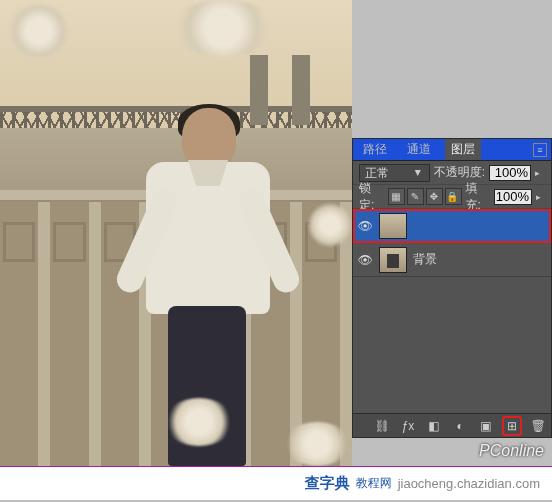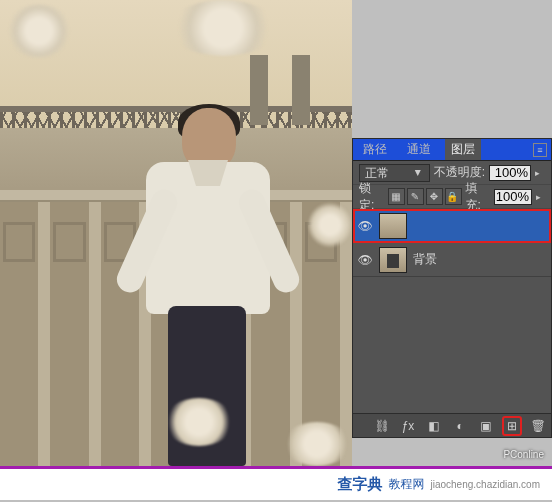--- a/index.html
+++ b/index.html
@@ -48,24 +48,24 @@
 .layer{display:flex;align-items:center;height:34px;padding:0 4px;border-bottom:1px solid #404040;gap:6px}
 .layer.sel-layer{background:#2b5fb3;color:#fff;outline:2px solid #e02020;outline-offset:-2px}
 .eye{width:16px;height:16px;display:flex;align-items:center;justify-content:center;color:#ddd}
 .thumb{width:28px;height:26px;background:linear-gradient(#cbbfa6,#a2947a);border:1px solid #222}
 .layer.bg .thumb{position:relative}
 .layer.bg .thumb:after{content:"";position:absolute;left:7px;top:6px;width:12px;height:14px;background:#3a3a3a}
 .lname{flex:1}
 .pfoot{position:absolute;bottom:0;left:0;right:0;height:24px;background:#4a4a4a;border-top:1px solid #2c2c2c;display:flex;align-items:center;justify-content:flex-end;padding:0 4px;gap:8px}
 .fbtn{width:18px;height:18px;display:flex;align-items:center;justify-content:center;color:#ccc;font-size:12px;border-radius:2px}
 .fbtn.new{outline:2px solid #e02020;outline-offset:-1px}
-.watermarks{position:absolute;bottom:2px;left:0;right:0;height:34px;background:#fff;border-top:3px solid #a21caf;display:flex;align-items:center;justify-content:space-between;padding:0 12px;font-size:12px;color:#666}
+.watermarks{position:absolute;bottom:2px;left:0;right:0;height:34px;background:#fff;border-top:1px solid #a21caf;display:flex;align-items:center;justify-content:space-between;padding:0 12px;font-size:12px;color:#666}
 .wm-r{color:#2458a8;display:flex;align-items:center;gap:6px}
 .wm-r b{color:#2458a8;font-size:15px}
-.pcon{position:absolute;right:8px;bottom:42px;color:#efefef;font-size:10px;text-shadow:0 0 3px #000}
+.pcon{position:absolute;right:8px;bottom:42px;color:#efefef;font-size:16px;font-style:italic;text-shadow:0 0 3px #000}
 </style>
 </head>
 <body>
 
 <div class="canvas">
   <div class="sky"></div>
   <div class="bridge">
       <div class="deck"></div>
       <div class="truss"></div>
     </div>
@@ -154,15 +154,15 @@
   </div>
 </div>
 
 <div class="pcon">PConline</div>
 
 <div class="watermarks">
   <span></span>
   <div class="wm-r">
     <b>查字典</b>
     <span>教程网</span>
-    <span style="color:#888;font-size:10px">jiaocheng.chazidian.com</span>
+    <span style="color:#888;font-size:13px">jiaocheng.chazidian.com</span>
   </div>
 </div>
 
 </body></html>

